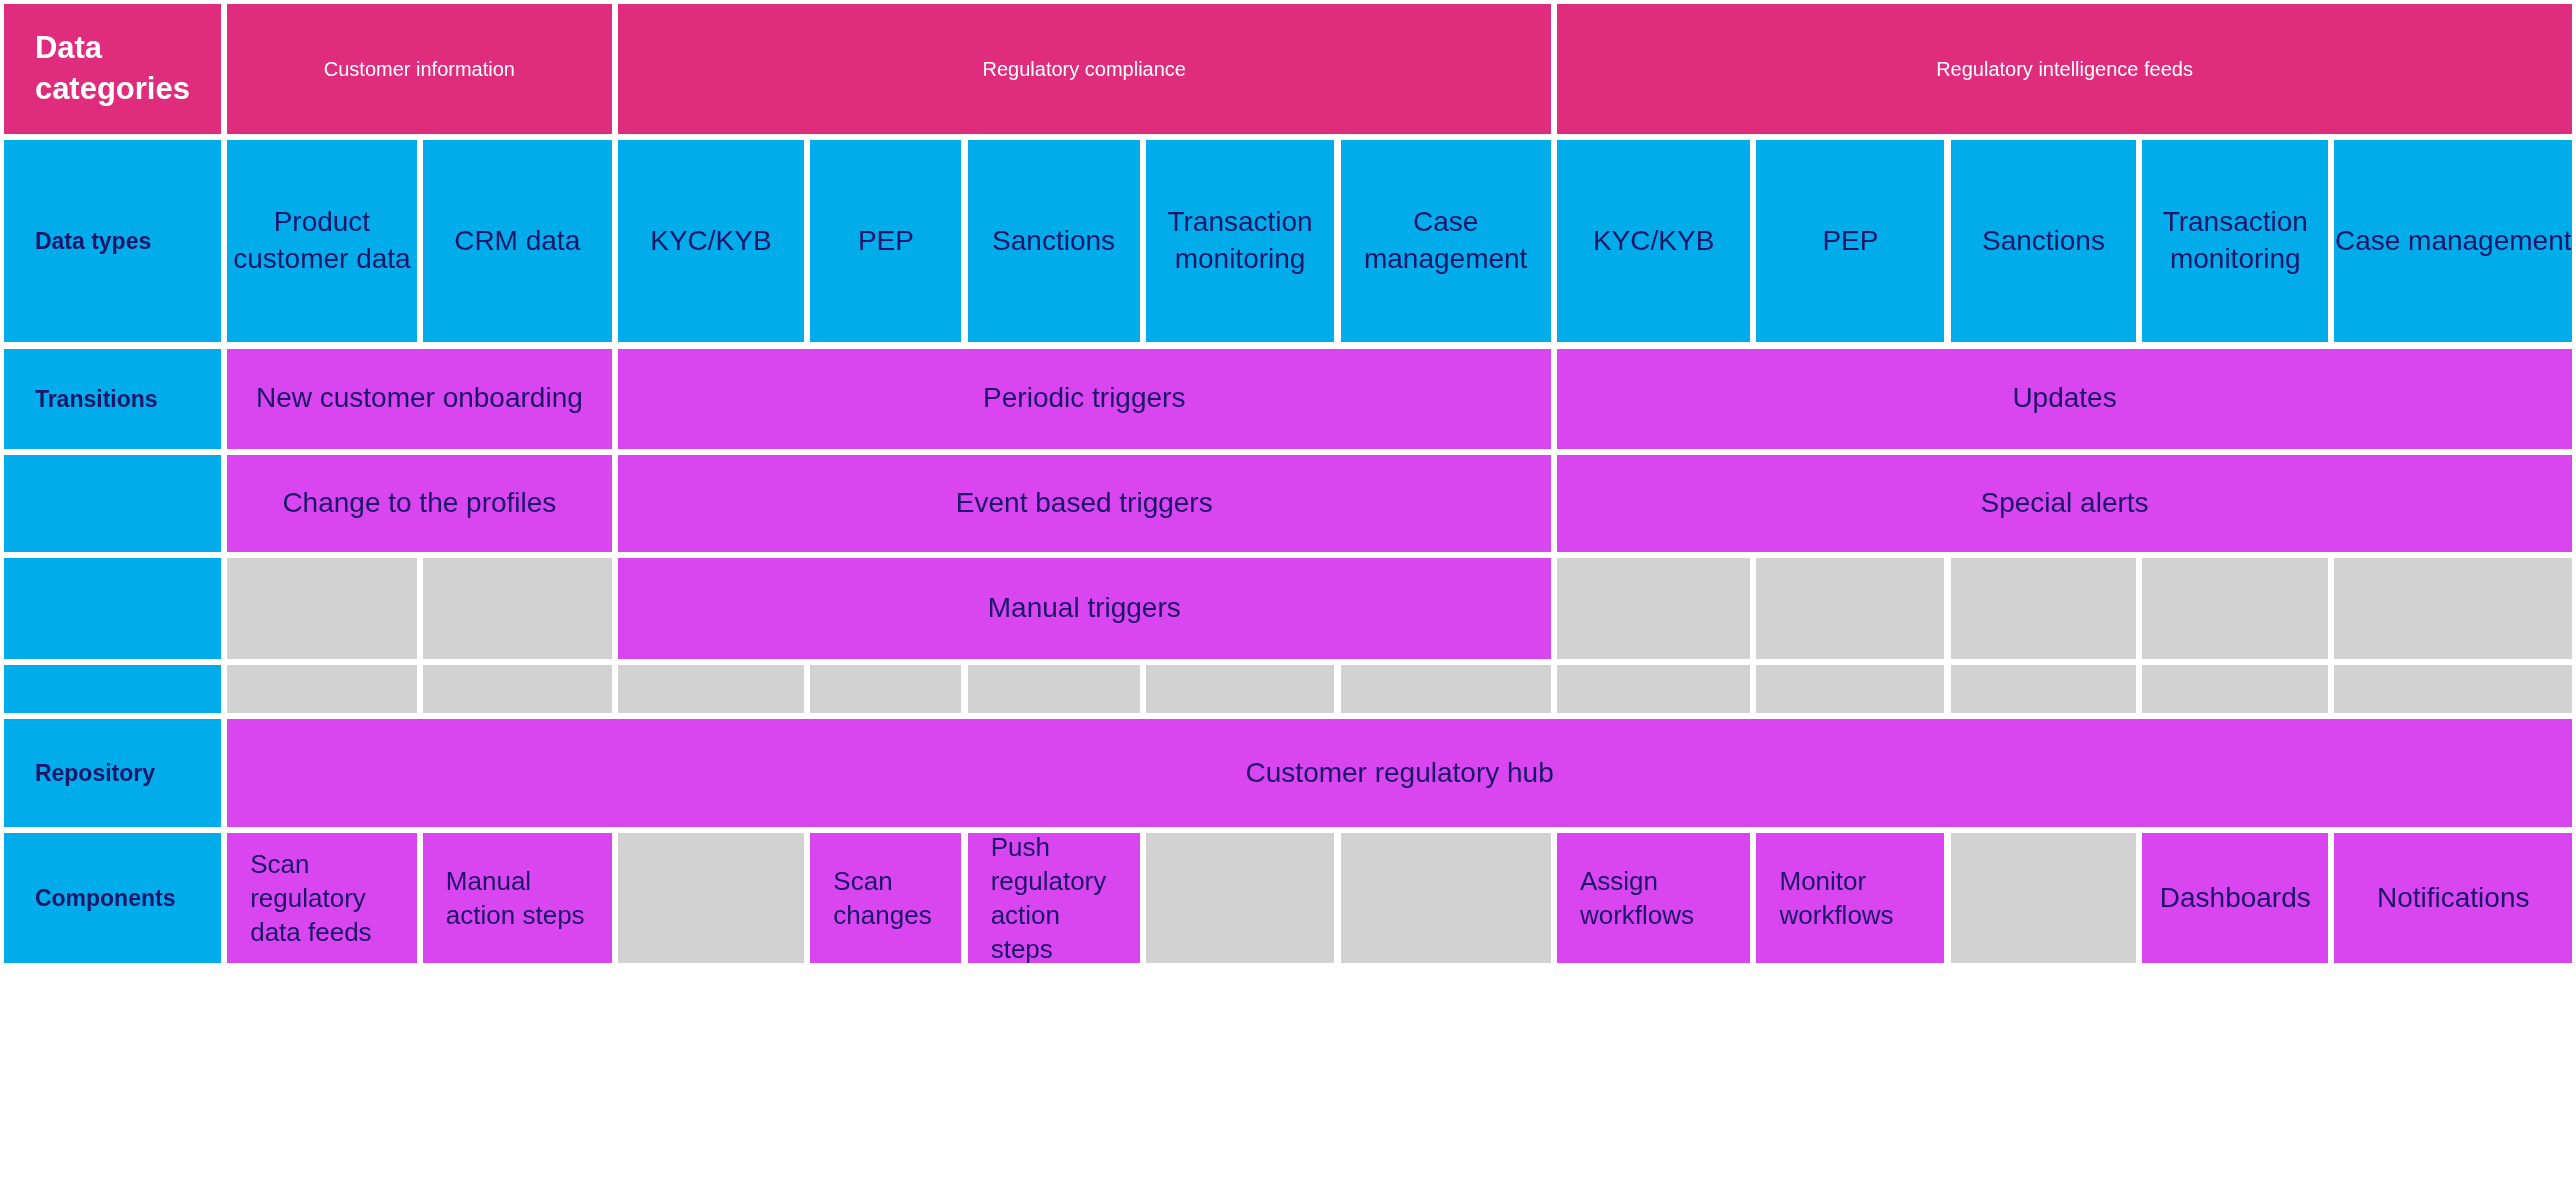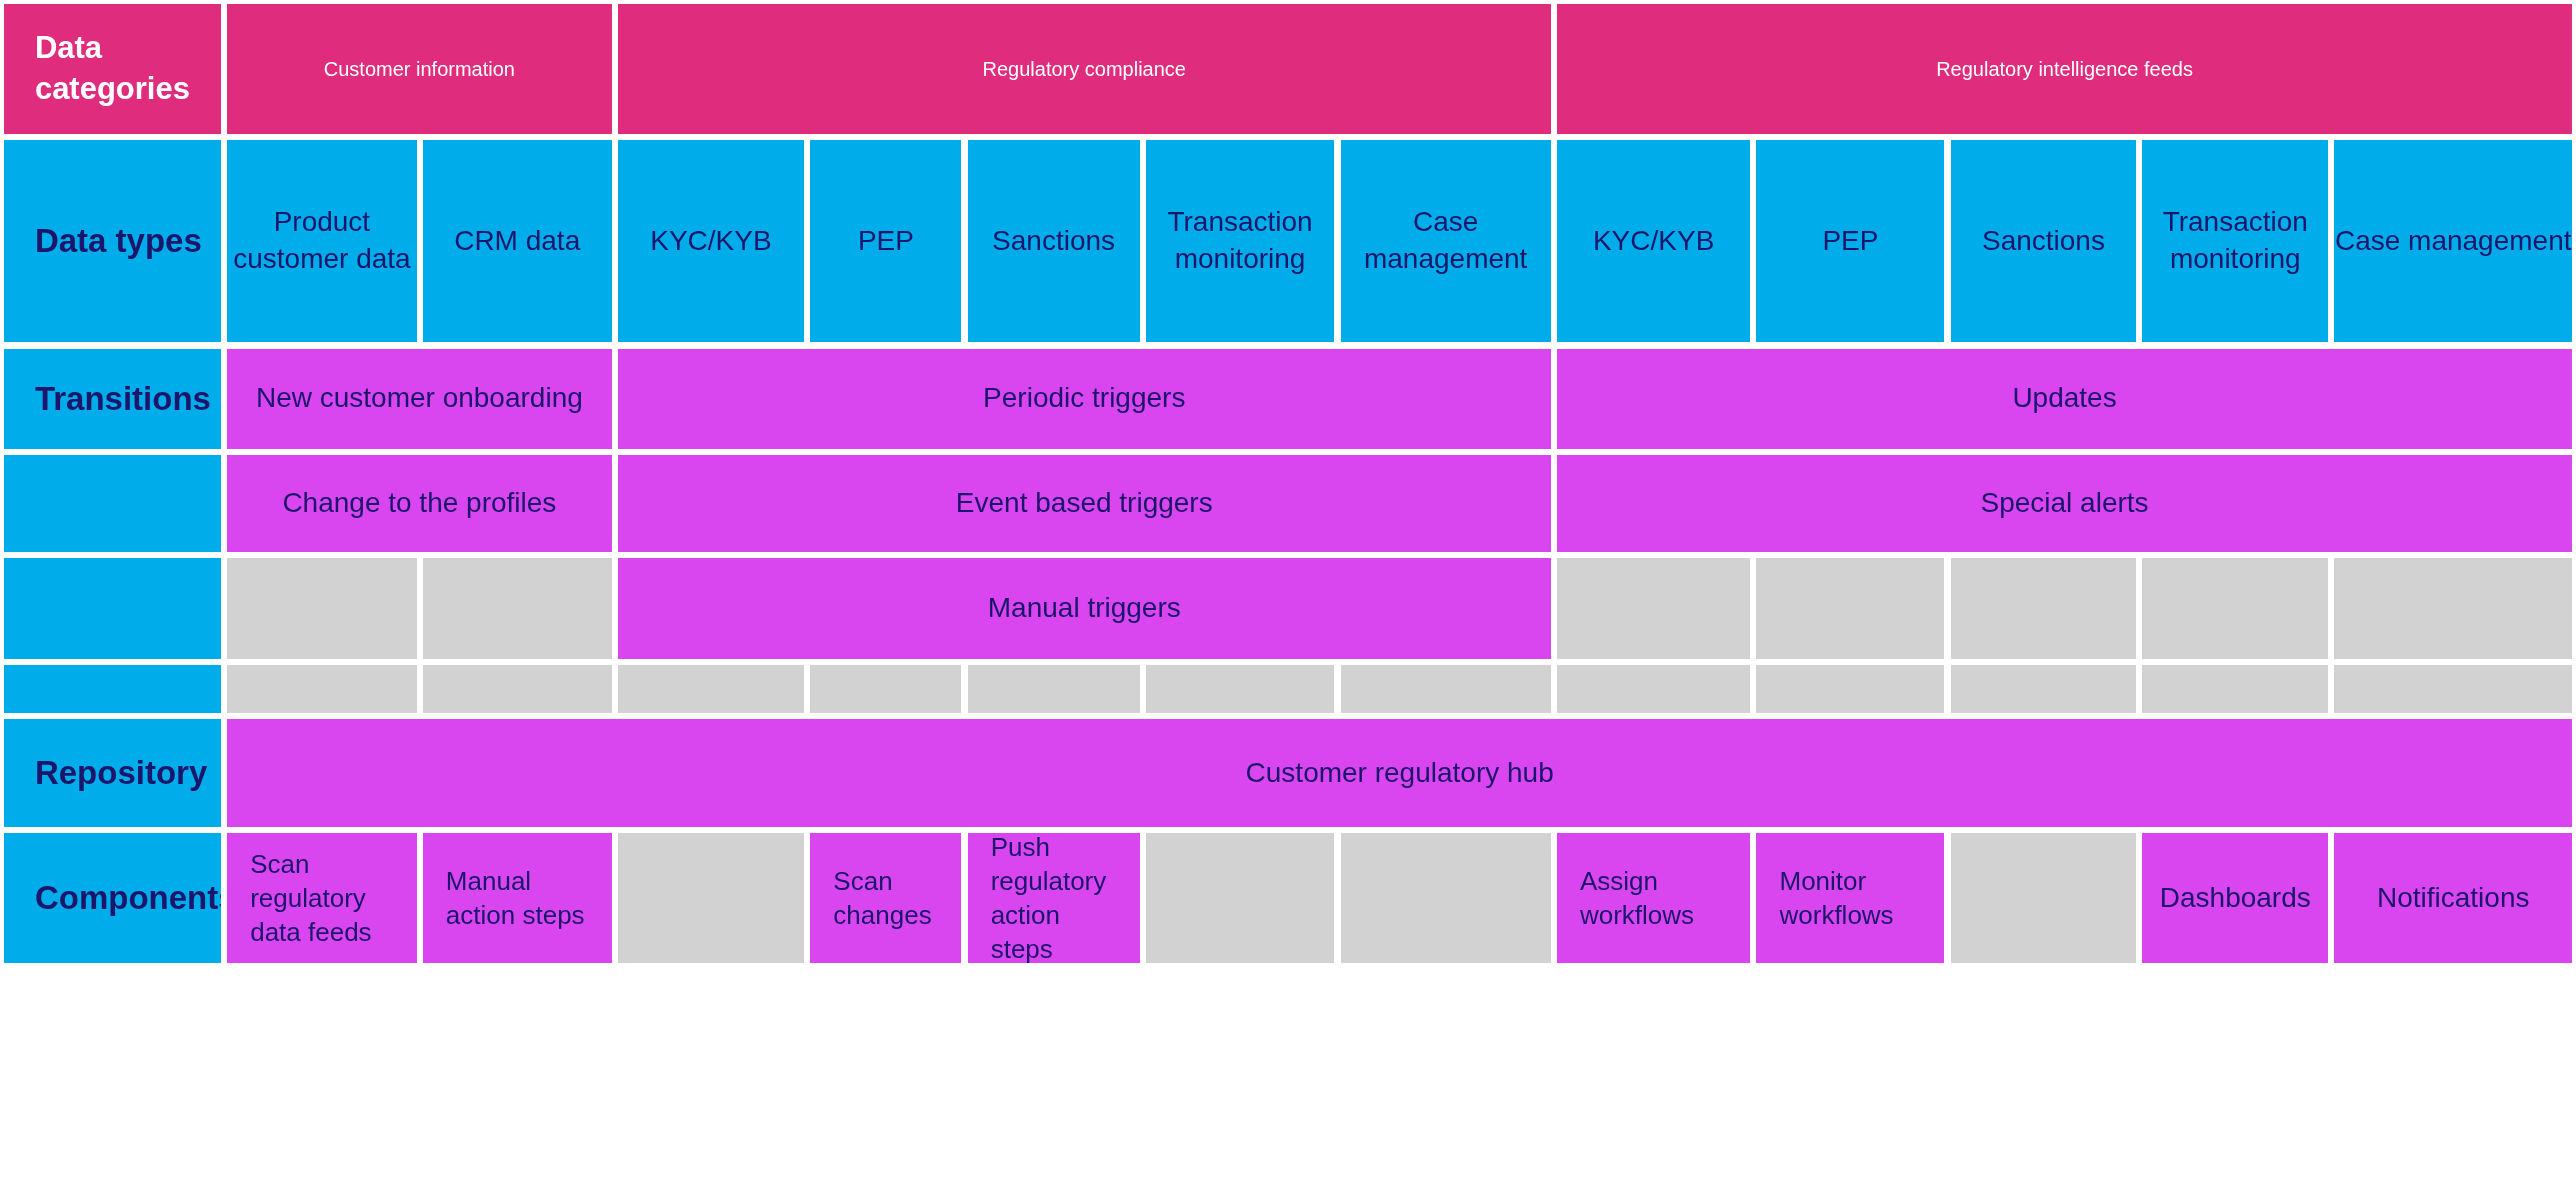--- a/index.html
+++ b/index.html
@@ -35,21 +35,21 @@
     font-weight: normal;
     font-size: 20px;
   }
   .b { background: #00ace9; }   
   .p { background: #d946ef; }   
   .g { background: #d2d2d2; }   
   .lbl {
     justify-content: flex-start;
     text-align: left;
     font-weight: bold;
-    font-size: 33px;
+    font-size: 23px;
     padding: 0 18.6px 0 31px;
   }
   .m.lbl { font-size: 31px; }
   .left {
     justify-content: flex-start;
     text-align: left;
     padding: 0 12.4px 0 23px;
     font-size: 26px;
   }
   .s2  { grid-column: span 2; }

